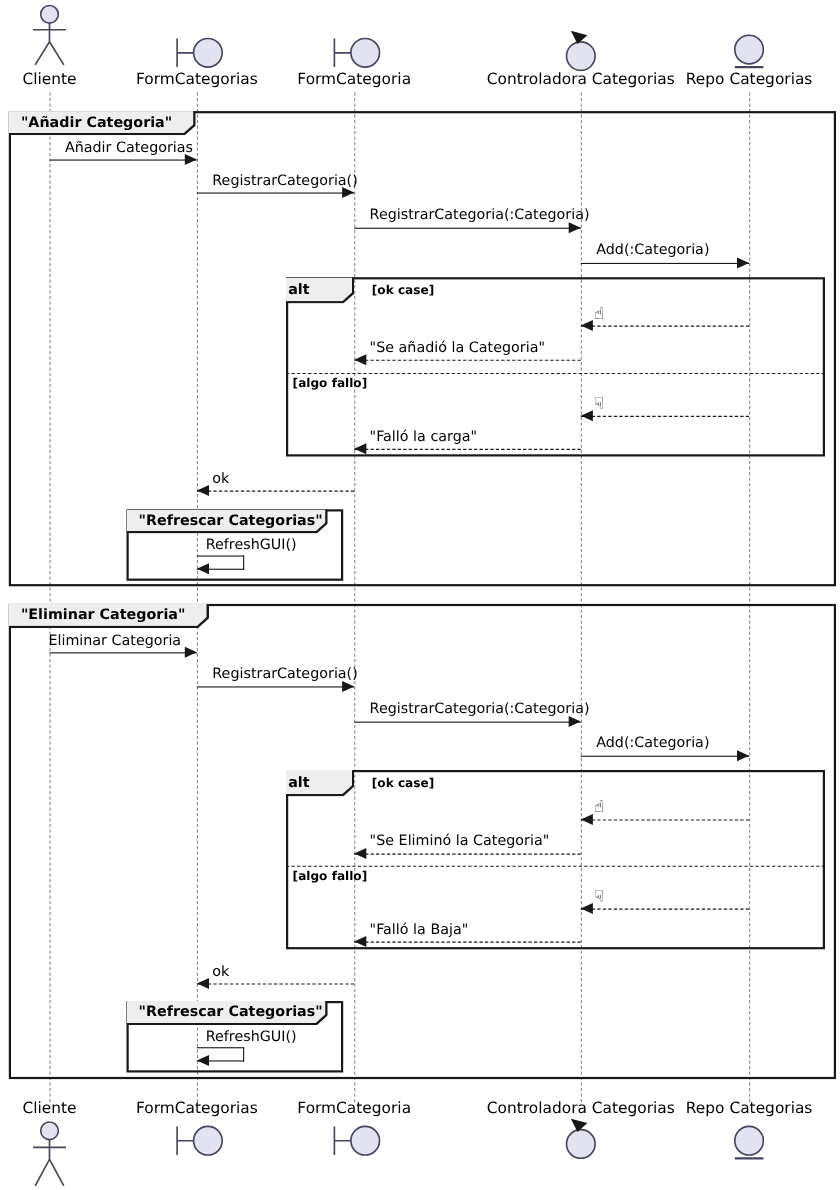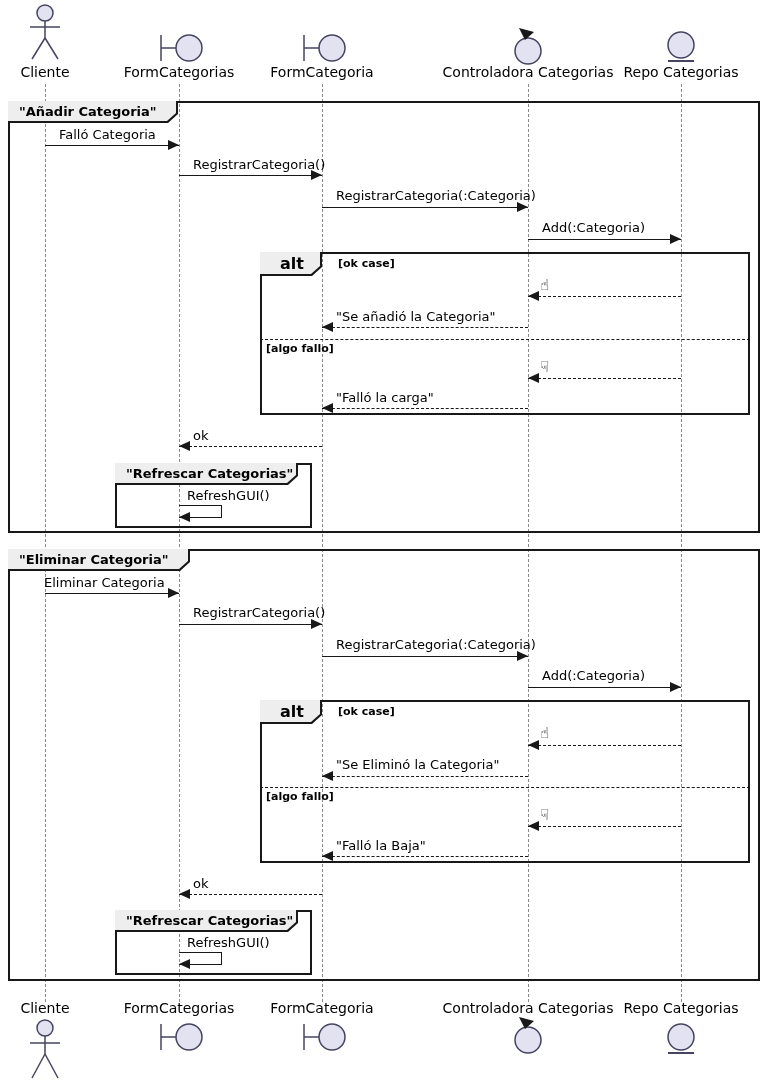--- a/index.html
+++ b/index.html
@@ -17,21 +17,21 @@
         border-left:11px solid #181818;}
   .ah-l{position:absolute;width:0;height:0;border:5px solid transparent;border-left:0;
         border-right:11px solid #181818;}
   .frame{position:absolute;border:2px solid #181818;box-sizing:border-box;}
   .tab{position:absolute;background:#181818;
        clip-path:polygon(0 0,100% 0,100% calc(100% - 9px),calc(100% - 10px) 100%,0 100%);}
   .tab-in{position:absolute;left:0;top:0;right:2px;bottom:2px;background:#eee;
        clip-path:polygon(0 0,100% 0,100% calc(100% - 8px),calc(100% - 9px) 100%,0 100%);
        display:flex;align-items:center;}
   .ftitle{font-size:13px;font-weight:bold;white-space:nowrap;padding-left:11px;}
-  .alt-op{font-size:16px;font-weight:bold;padding-left:20px;}
+  .alt-op{font-size:13px;font-weight:bold;padding-left:2px;}
   .divider{position:absolute;height:0;border-top:1px dashed #181818;}
   .loop{position:absolute;width:43px;height:13px;border:1px solid #181818;border-left:none;box-sizing:border-box;}
   svg{display:block;}
 </style>
 </head>
 <body>
 
 <div id="canvas">
 
   <div class="lifeline" style="left:45px;"></div>
@@ -85,21 +85,21 @@
   </div>
   <div class="plabel" style="left:681px;top:64px;">Repo Categorias</div>
 
   <div class="frame" style="left:8px;top:101px;width:752px;height:432px;"></div>
   <div class="tab" style="left:8px;top:101px;width:170px;height:22px;">
     <div class="tab-in">
         <span class="ftitle">"Añadir Categoria"</span>
       </div>
   </div>
 
-  <div class="msg" style="left:59px;top:127px;">Falló Categoria</div>
+  <div class="msg" style="left:59px;top:127px;">Añadir Categorias</div>
   <div class="line" style="left:45px;top:145px;width:134px;"></div>
   <div class="ah-r" style="left:168px;top:140px;"></div>
 
   <div class="msg" style="left:193px;top:157px;">RegistrarCategoria()</div>
   <div class="line" style="left:179px;top:175px;width:143px;"></div>
   <div class="ah-r" style="left:311px;top:170px;"></div>
 
   <div class="msg" style="left:336px;top:188px;">RegistrarCategoria(:Categoria)</div>
   <div class="line" style="left:322px;top:207px;width:206px;"></div>
   <div class="ah-r" style="left:517px;top:202px;"></div>

